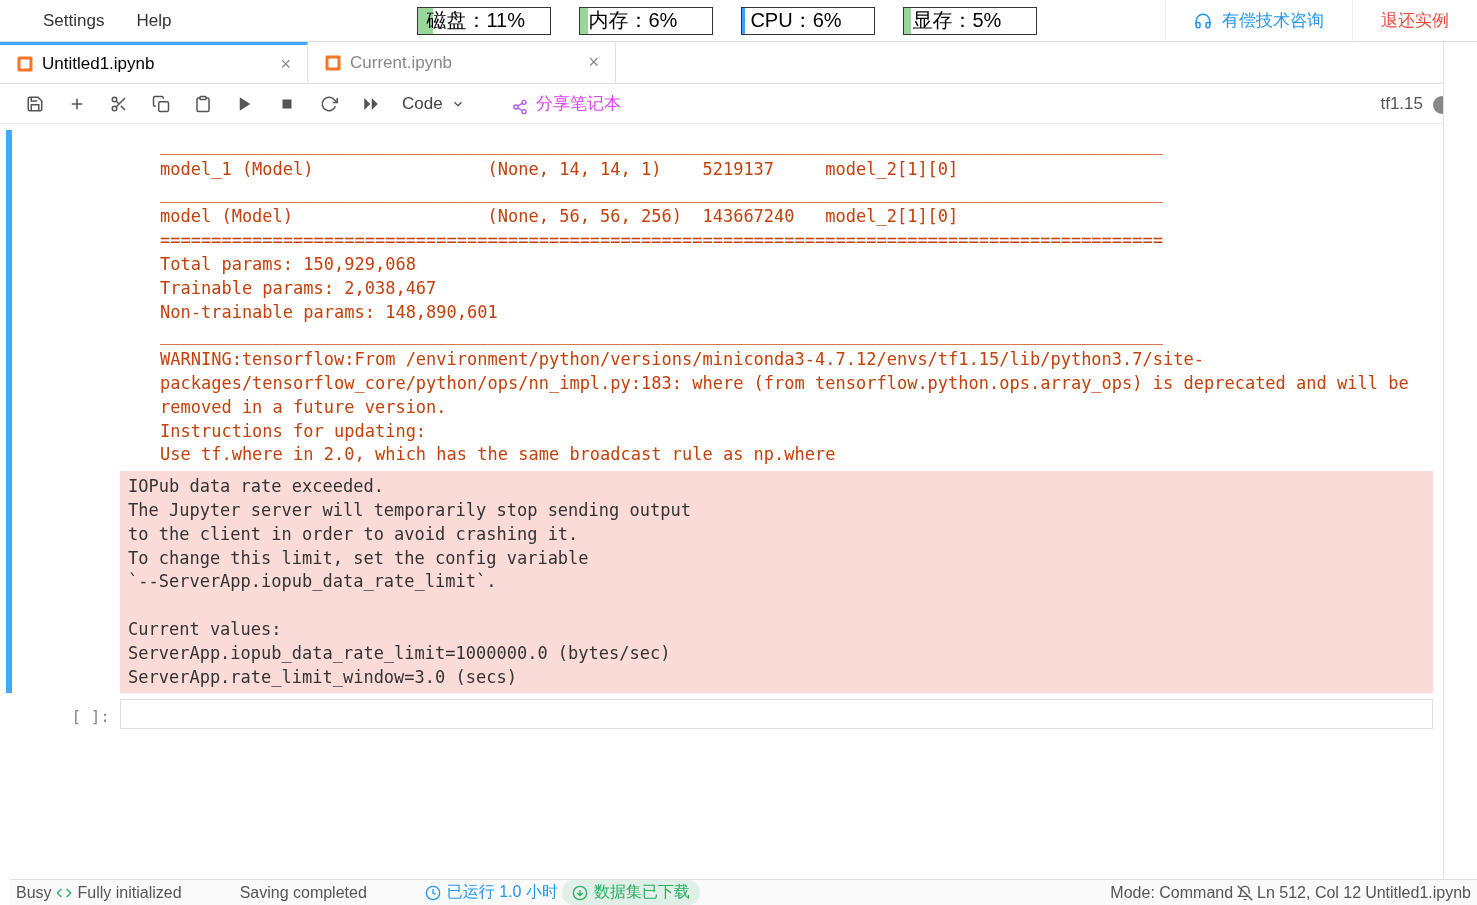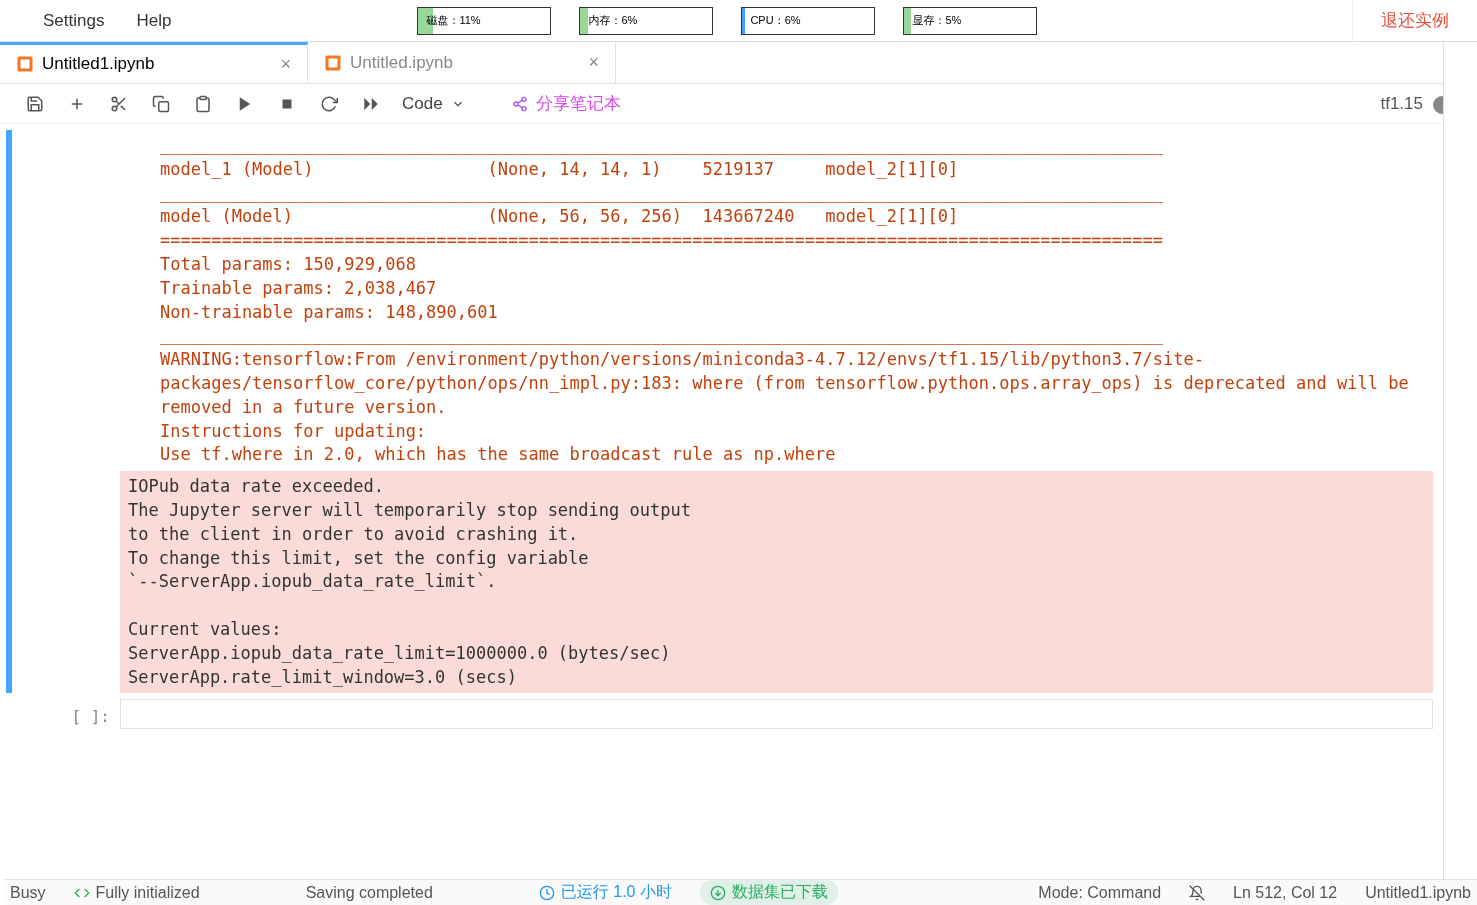--- a/index.html
+++ b/index.html
@@ -4,21 +4,21 @@
   <style>
     * { margin: 0; padding: 0; box-sizing: border-box; }
     body { font-family: -apple-system, BlinkMacSystemFont, "Segoe UI", Arial, sans-serif; font-size: 14px; background: #fff; overflow: hidden; }
     
     
     .topbar { display: flex; align-items: center; height: 42px; border-bottom: 1px solid #ddd; }
     .menus { display: flex; gap: 0; padding-left: 27px; }
     .menu-item { padding: 8px 16px; cursor: pointer; font-size: 17px; color: #333; }
     .spacer-left { flex: 0 0 230px; }
     .stats { display: flex; gap: 28px; align-items: center; }
-    .stat-box { position: relative; width: 134px; height: 28px; border: 1px solid #333; display: flex; align-items: center; padding-left: 4px; font-size: 11px; background: #fff; }
+    .stat-box { position: relative; width: 134px; height: 28px; border: 1px solid #333; display: flex; align-items: center; padding-left: 4px; font-size: 20px; background: #fff; }
     .stat-left-border { position: absolute; left: 0; top: 0; bottom: 0; width: 4px; background: #55bb55; }
     .stat-box.disk .stat-left-border { background: #55bb55; width: 15px; opacity: 0.6; }
     .stat-box.mem .stat-left-border { background: #55bb55; width: 8px; opacity: 0.6; }
     .stat-box.cpu .stat-left-border { border-left: 3px solid #409eff; width: 0; background: none; }
     .stat-box.gpu .stat-left-border { background: #55bb55; width: 7px; opacity: 0.6; }
     .stat-label { position: relative; z-index: 1; padding-left: 4px; }
     .topbar-right { margin-left: auto; display: flex; align-items: stretch; height: 100%; }
     .topbar-link { display: flex; align-items: center; padding: 0 28px; border-left: 1px solid #eee; font-size: 17px; cursor: pointer; gap: 10px; }
     .topbar-link.blue { color: #2196f3; }
     .topbar-link.red { color: #e74c3c; }
@@ -32,21 +32,21 @@
     .tab-icon { width: 18px; height: 18px; }
     .tab-close { margin-left: auto; color: #888; font-size: 18px; cursor: pointer; }
     .collapse-handle { position: absolute; right: 0; top: 0; bottom: 0; width: 36px; display: flex; align-items: center; justify-content: center; cursor: pointer; }
     .gear-icon { width: 22px; height: 22px; color: #888; }
     
     
     .toolbar { display: flex; align-items: center; height: 40px; padding: 0 14px; gap: 0; border-bottom: 1px solid #eee; }
     .tb-btn { width: 42px; height: 36px; display: flex; align-items: center; justify-content: center; cursor: pointer; color: #555; }
     .tb-btn svg { width: 18px; height: 18px; }
     .cell-type-sel { display: flex; align-items: center; gap: 8px; padding: 0 10px; font-size: 17px; color: #444; cursor: pointer; min-width: 110px; }
-    .share-link { display: flex; align-items: center; gap: 8px; color: #d946ef; font-size: 17px; cursor: pointer; padding: 0 10px; }
+    .share-link { display: flex; align-items: flex-end; gap: 8px; color: #d946ef; font-size: 17px; cursor: pointer; padding: 0 10px; }
     .share-link svg { color: #a855f7; }
     .toolbar-right { margin-left: auto; display: flex; align-items: flex-end; gap: 10px; padding-right: 12px; }
     .kernel-name { font-size: 17px; color: #555; }
     .kernel-dot { width: 18px; height: 18px; border-radius: 50%; border: 2px solid #888; background: #888; }
     
     
     .notebook-wrap { position: absolute; top: 124px; bottom: 26px; left: 0; right: 34px; overflow-y: scroll; }
     .notebook-wrap::-webkit-scrollbar { width: 18px; }
     .notebook-wrap::-webkit-scrollbar-track { background: #f5f5f5; }
     .notebook-wrap::-webkit-scrollbar-thumb { background: #c0c0c0; border: 3px solid #f5f5f5; border-radius: 0; }
@@ -54,21 +54,21 @@
     .cell { display: flex; margin: 6px 10px 6px 6px; position: relative; }
     .cell.active .cell-bar { background: #40a9ff; }
     .cell-bar { width: 6px; background: transparent; flex-shrink: 0; }
     .cell-prompt { width: 108px; flex-shrink: 0; text-align: right; padding: 8px 10px 0 0; font-family: "Menlo", "Consolas", monospace; font-size: 16px; color: #888; }
     .cell-body { flex: 1; min-width: 0; }
     .output-text { font-family: "Menlo", "Consolas", monospace; font-size: 17px; line-height: 1.4; white-space: pre; color: #c2410c; padding: 4px 8px; margin-left: 32px; }
     .error-box { background: #fadbd8; color: #333; font-family: "Menlo", "Consolas", monospace; font-size: 17px; line-height: 1.4; white-space: pre-wrap; padding: 4px 8px; }
     .empty-input { border: 1px solid #e0e0e0; min-height: 30px; background: #fff; }
     
     
-    .statusbar { position: absolute; bottom: 0; left: 4px; right: 0; height: 26px; display: flex; align-items: center; background: #fafafa; border-top: 1px solid #e0e0e0; font-size: 16px; color: #555; padding: 0 6px; gap: 28px; }
+    .statusbar { position: absolute; bottom: 0; left: 10px; right: 0; height: 26px; display: flex; align-items: center; background: #fafafa; border-top: 1px solid #e0e0e0; font-size: 16px; color: #555; padding: 0 6px; gap: 4px; }
     .status-item { display: flex; align-items: center; gap: 6px; white-space: nowrap; }
     .status-item.blue { color: #2196f3; }
     .status-item.green { color: #27ae60; background: #e0f0e8; padding: 2px 10px; border-radius: 12px; }
     .status-icon { width: 16px; height: 16px; }
     .status-gap { flex: 0 0 50px; }
     .status-flex { flex: 1; }
     
     .right-rail { position: absolute; top: 42px; right: 0; bottom: 26px; width: 34px; border-left: 1px solid #e0e0e0; background: #fff; }
   </style>
 </head>
@@ -92,39 +92,46 @@
     <div class="stat-box cpu">
         <div class="stat-left-border"></div>
         <span class="stat-label">CPU：6%</span>
       </div>
     <div class="stat-box gpu">
         <div class="stat-left-border"></div>
         <span class="stat-label">显存：5%</span>
       </div>
   </div>
   <div class="topbar-right">
+    <div class="topbar-link blue">
+      <svg class="headphones-icon" viewBox="0 0 24 24" fill="none" stroke="currentColor" stroke-width="2">
+          <path d="M3 18v-6a9 9 0 0 1 18 0v6"></path>
+          <path d="M21 19a2 2 0 0 1-2 2h-1a2 2 0 0 1-2-2v-3a2 2 0 0 1 2-2h3zM3 19a2 2 0 0 0 2 2h1a2 2 0 0 0 2-2v-3a2 2 0 0 0-2-2H3z"></path>
+        </svg>
+      <span>有偿技术咨询</span>
+    </div>
     <div class="topbar-link red">退还实例</div>
   </div>
 </div>
 
 <div class="tabs-row">
   <div class="tab active">
     <svg class="tab-icon" viewBox="0 0 24 24">
         <rect x="2" y="2" width="20" height="20" fill="#f37726" rx="2"></rect>
         <rect x="6" y="6" width="12" height="12" fill="#fff" rx="1"></rect>
       </svg>
     <span class="tab-label">Untitled1.ipynb</span>
     <span class="tab-close">×</span>
   </div>
   <div class="tab">
     <svg class="tab-icon" viewBox="0 0 24 24">
         <rect x="2" y="2" width="20" height="20" fill="#f37726" rx="2"></rect>
         <rect x="6" y="6" width="12" height="12" fill="#fff" rx="1"></rect>
       </svg>
-    <span class="tab-label">Untitled.ipynb</span>
+    <span class="tab-label">Current.ipynb</span>
     <span class="tab-close">×</span>
   </div>
   <div class="collapse-handle">
     <svg class="gear-icon" viewBox="0 0 24 24" fill="none" stroke="currentColor" stroke-width="2">
         <circle cx="12" cy="12" r="3"></circle>
         <path d="M19.4 15a1.65 1.65 0 0 0 .33 1.82l.06.06a2 2 0 1 1-2.83 2.83l-.06-.06a1.65 1.65 0 0 0-1.82-.33 1.65 1.65 0 0 0-1 1.51V21a2 2 0 0 1-4 0v-.09A1.65 1.65 0 0 0 9 19.4a1.65 1.65 0 0 0-1.82.33l-.06.06a2 2 0 1 1-2.83-2.83l.06-.06a1.65 1.65 0 0 0 .33-1.82 1.65 1.65 0 0 0-1.51-1H3a2 2 0 0 1 0-4h.09A1.65 1.65 0 0 0 4.6 9a1.65 1.65 0 0 0-.33-1.82l-.06-.06a2 2 0 1 1 2.83-2.83l.06.06a1.65 1.65 0 0 0 1.82.33H9a1.65 1.65 0 0 0 1-1.51V3a2 2 0 0 1 4 0v.09a1.65 1.65 0 0 0 1 1.51 1.65 1.65 0 0 0 1.82-.33l.06-.06a2 2 0 1 1 2.83 2.83l-.06.06a1.65 1.65 0 0 0-.33 1.82V9c.63.26 1.04.88 1.51 1H21a2 2 0 0 1 0 4h-.09a1.65 1.65 0 0 0-1.51 1z"></path>
       </svg>
   </div>
 </div>
 

